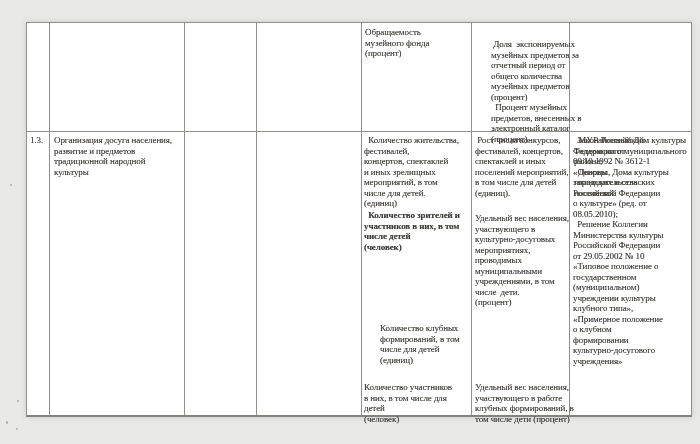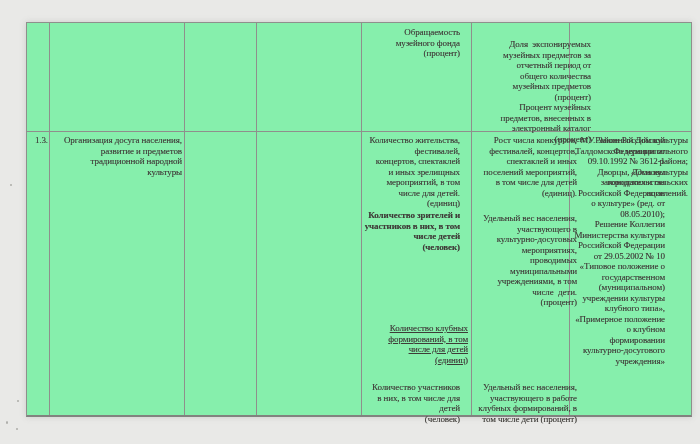--- a/index.html
+++ b/index.html
@@ -7,25 +7,24 @@
     position:relative;
     width:700px;height:444px;
     background:#e9e9e7;
     font-family:"Liberation Serif","DejaVu Serif",serif;
     overflow:hidden;
   }
   .scan-table{
     position:absolute;
     left:26px;top:22px;
     width:664px;height:392px;
-    background:#86efac;
+    background:#ffffff;
     border:1px solid #8f8f8c;
     border-bottom:2px solid #82827f;
     box-shadow:0 0 6px rgba(120,120,118,0.25);
-    text-align:right;
   }
   .vline{
     position:absolute;top:0;bottom:0;width:1px;
     background:#8f8f8c;
   }
   .hline{
     position:absolute;left:0;right:0;height:1px;
     background:#8f8f8c;
   }
   .cell{
@@ -90,21 +89,21 @@
 фестивалей,
 концертов, спектаклей
 и иных зрелищных
 мероприятий, в том
 числе для детей.
 (единиц)</div>
     <div class="cell" style="left:337px;top:187px;width:96px;font-weight:bold;">  Количество зрителей и
 участников в них, в том
 числе детей
 (человек)</div>
-    <div class="cell" style="left:345px;top:300px;width:96px;text-decoration:underline;">Количество клубных
+    <div class="cell" style="left:353px;top:300px;width:96px;">Количество клубных
 формирований, в том
 числе для детей
 (единиц)</div>
     <div class="cell" style="left:337px;top:359px;width:96px;">Количество участников
 в них, в том числе для
 детей
 (человек)</div>
 
     <div class="cell" style="left:448px;top:112px;width:102px;"> Рост числа конкурсов,
 фестивалей, концертов,

